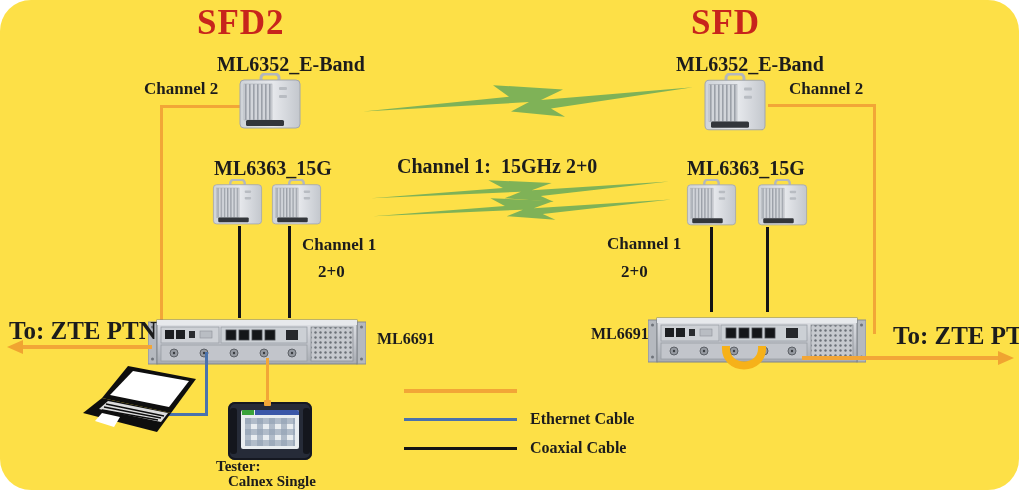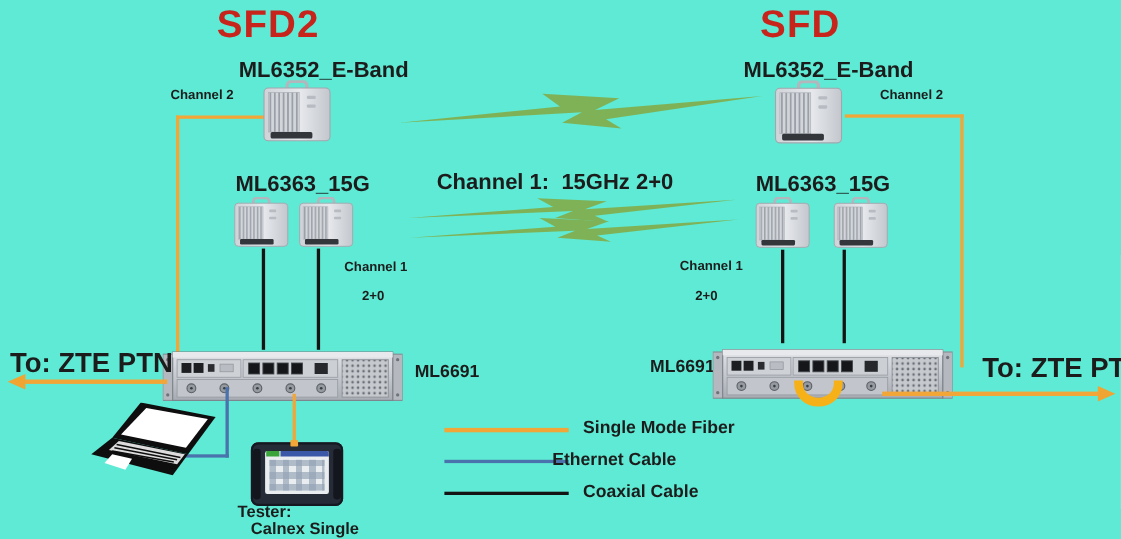--- a/index.html
+++ b/index.html
@@ -1,27 +1,28 @@
 <!DOCTYPE html>
 <html><head>
 <meta charset="utf-8">
 <style>
   html,body{margin:0;padding:0;background:#ffffff;}
   #canvas{
     position:relative;
     width:1019px;height:490px;
-    background:#5eead4;
-    font-family:Liberation Sans, sans-serif;
+    background:#fde047;
+    font-family:Liberation Serif, serif;
     overflow:hidden;
+    border-radius:31px;
   }
   .abs{position:absolute;}
   .lbl{font-weight:700;color:#1c1c1c;white-space:nowrap;line-height:1.1;}
   .site-title{font-size:35px;font-weight:800;color:#c7251c;letter-spacing:1px;}
   .model-lbl{font-size:20px;}
-  .chan-lbl{font-size:12px;margin-left:11px;}
+  .chan-lbl{font-size:17px;}
   .link-lbl{font-size:20px;white-space:pre;}
   .ptn-lbl{font-size:25px;}
   .idu-lbl{font-size:16px;}
   .tester-lbl{font-size:15px;}
   .legend-lbl{font-size:16px;}
   .hline,.vline{position:absolute;}
   .fiber{background:#f2a637;}
   .eth{background:#4a72ac;}
   .coax{background:#141414;}
   
@@ -183,23 +184,22 @@
 
   <div class="abs lbl link-lbl" style="left:397px;top:155px;">Channel 1:  15GHz 2+0</div>
   <svg class="abs" style="left:371px;top:178px;width:298px;height:26px;">
       <use href="#bolt"></use>
     </svg>
   <svg class="abs" style="left:373px;top:196px;width:298px;height:26px;">
       <use href="#bolt"></use>
     </svg>
 
   <div class="hline fiber" style="left:404px;top:389px;width:113px;height:4px;"></div>
-  <div class="abs lbl legend-lbl" style="left:530px;top:381px;">Single Mode Fiber</div>
   <div class="hline eth" style="left:404px;top:418px;width:113px;height:3px;"></div>
-  <div class="abs lbl legend-lbl" style="left:502px;top:410px;text-align:right;">Ethernet Cable</div>
+  <div class="abs lbl legend-lbl" style="left:530px;top:410px;text-align:right;">Ethernet Cable</div>
   <div class="hline coax" style="left:404px;top:447px;width:113px;height:3px;"></div>
   <div class="abs lbl site-title" style="left:691px;top:4px;">SFD</div>
 
   <div class="abs lbl legend-lbl" style="left:530px;top:439px;">Coaxial Cable</div>
   <div class="abs lbl model-lbl" style="left:676px;top:53px;">ML6352_E-Band</div>
   <div class="abs lbl chan-lbl" style="left:789px;top:80px;">Channel 2</div>
 
   <div class="hline fiber" style="left:768px;top:104px;width:108px;height:3px;"></div>
   <div class="vline fiber" style="left:873px;top:104px;width:3px;height:230px;"></div>
 

